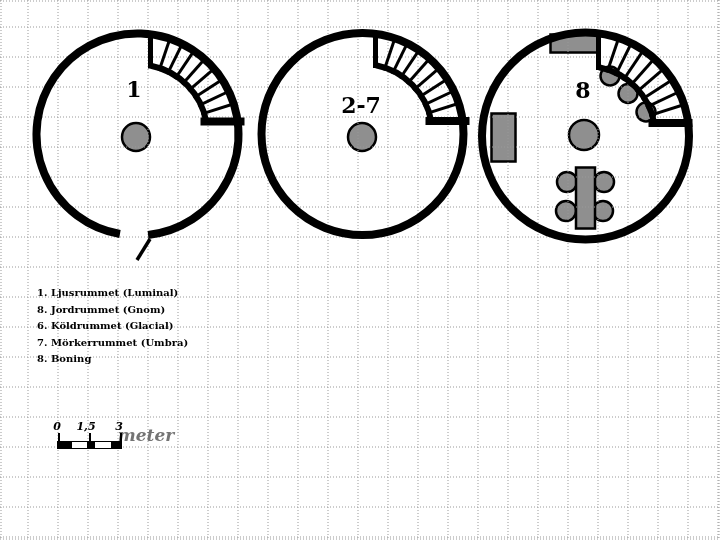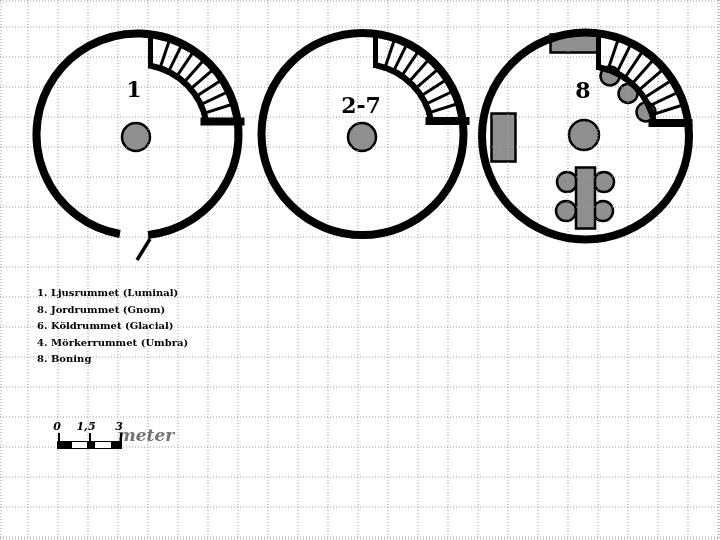--- a/index.html
+++ b/index.html
@@ -126,21 +126,21 @@
   </svg>
 
   <div class="tower-label" style="left:134px;top:89px">1</div>
   <div class="tower-label" style="left:361px;top:105px">2-7</div>
   <div class="tower-label" style="left:583px;top:90px">8</div>
 
   <div class="legend">
     <div>1. Ljusrummet (Luminal)</div>
     <div>8. Jordrummet (Gnom)</div>
     <div>6. Köldrummet (Glacial)</div>
-    <div>4. Mörkerrummet (Umbra)</div>
+    <div>7. Mörkerrummet (Umbra)</div>
     <div>8. Boning</div>
   </div>
 
   <div class="scalebar">
     <span class="num" style="left:57px">0</span>
     <span class="num" style="left:86px">1,5</span>
     <span class="num" style="left:119px">3</span>
     <span class="unit">meter</span>
     <div class="tick" style="left:57.5px"></div>
     <div class="tick" style="left:89px"></div>

